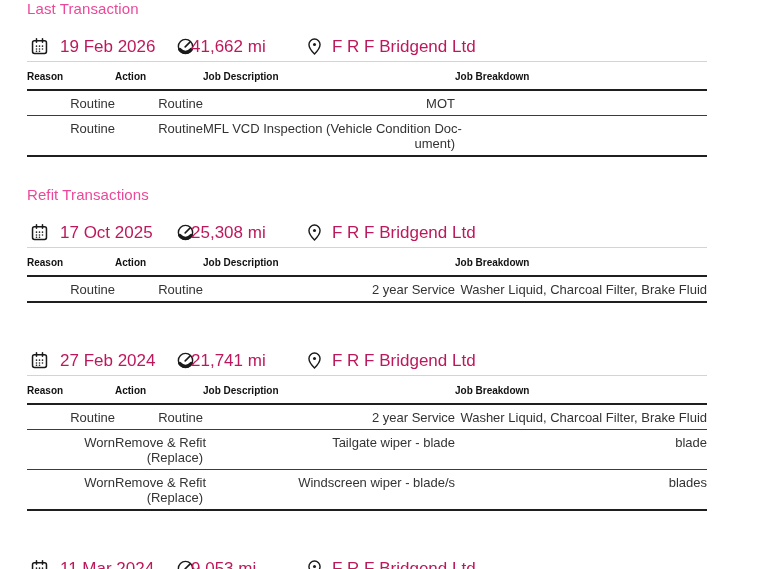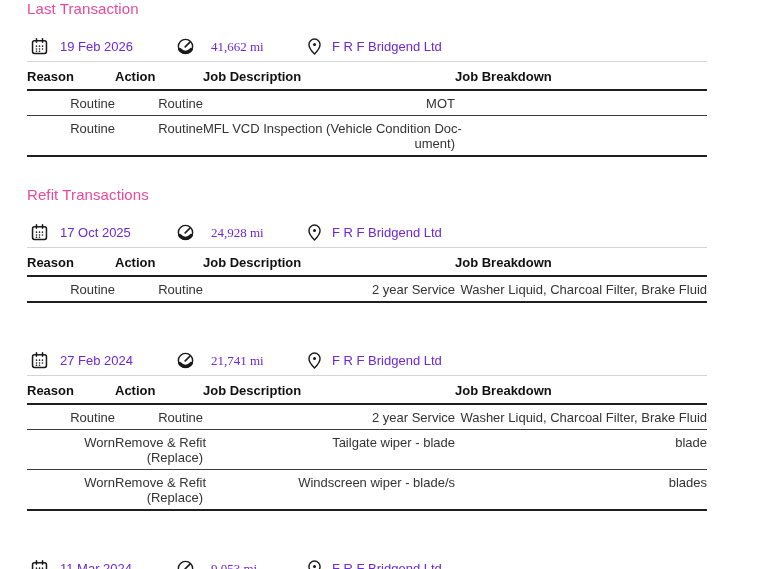--- a/index.html
+++ b/index.html
@@ -22,41 +22,41 @@
 
   .meta {
     position: relative; height: 19px; width: 680px;
     margin-top: 20px;
   }
   .meta.gap-large { margin-top: 48px; }
   .meta .icon { position: absolute; top: 0; width: 19px; height: 19px; }
   .meta .icon svg { display: block; }
   .meta .mtext {
     position: absolute; top: 3px;
-    font-size: 13px; line-height: 14px; color: #6d28d9; white-space: pre;
+    font-size: 17px; line-height: 14px; color: #be185d; white-space: pre;
   }
   .pos-cal    { left: 3px; }
   .pos-date   { left: 33px; }
   .pos-gauge  { left: 149px; }
-  .pos-miles  { left: 184px; font-family: Liberation Serif, serif; }
+  .pos-miles  { left: 164px; }
   .pos-pin    { left: 278px; }
   .pos-dealer { left: 305px; text-align: center; }
 
   table.jobs {
     width: 680px; margin-top: 5px;
     border-collapse: collapse; table-layout: fixed;
     border-top: 1px solid #d4d4d4;
   }
   table.jobs col.c-reason { width: 88px; }
   table.jobs col.c-action { width: 88px; }
   table.jobs col.c-desc   { width: 252px; }
   table.jobs col.c-break  { width: 252px; }
   table.jobs th {
     text-align: left; vertical-align: top;
-    font-size: 13px; line-height: 15px; font-weight: 700; color: #111111;
+    font-size: 10px; line-height: 15px; font-weight: 700; color: #111111;
     padding: 7px 0 5px;
     border-bottom: 2px solid #1f1f1f;
     white-space: pre; overflow: visible;
   }
   table.jobs td {
     text-align: right; vertical-align: top;
     font-size: 13px; line-height: 15px; color: #333333;
     padding: 5px 0 4px;
     border-bottom: 1px solid #3c3c3c;
     white-space: pre; overflow: visible;
@@ -159,21 +159,21 @@
       <svg width="19" height="19" viewBox="0 0 24 24">
           <use href="#ic-calendar"></use>
         </svg>
       </span>
     <span class="mtext pos-date">17 Oct 2025</span>
     <span class="icon pos-gauge">
       <svg width="19" height="19" viewBox="0 0 24 24">
           <use href="#ic-gauge"></use>
         </svg>
       </span>
-    <span class="mtext pos-miles">24,928 mi</span>
+    <span class="mtext pos-miles">25,308 mi</span>
     <span class="icon pos-pin">
       <svg width="19" height="19" viewBox="0 0 24 24">
           <use href="#ic-pin"></use>
         </svg>
       </span>
     <span class="mtext pos-dealer">F R F Bridgend Ltd</span>
   </div>
 
   <table class="jobs">
     <colgroup>

